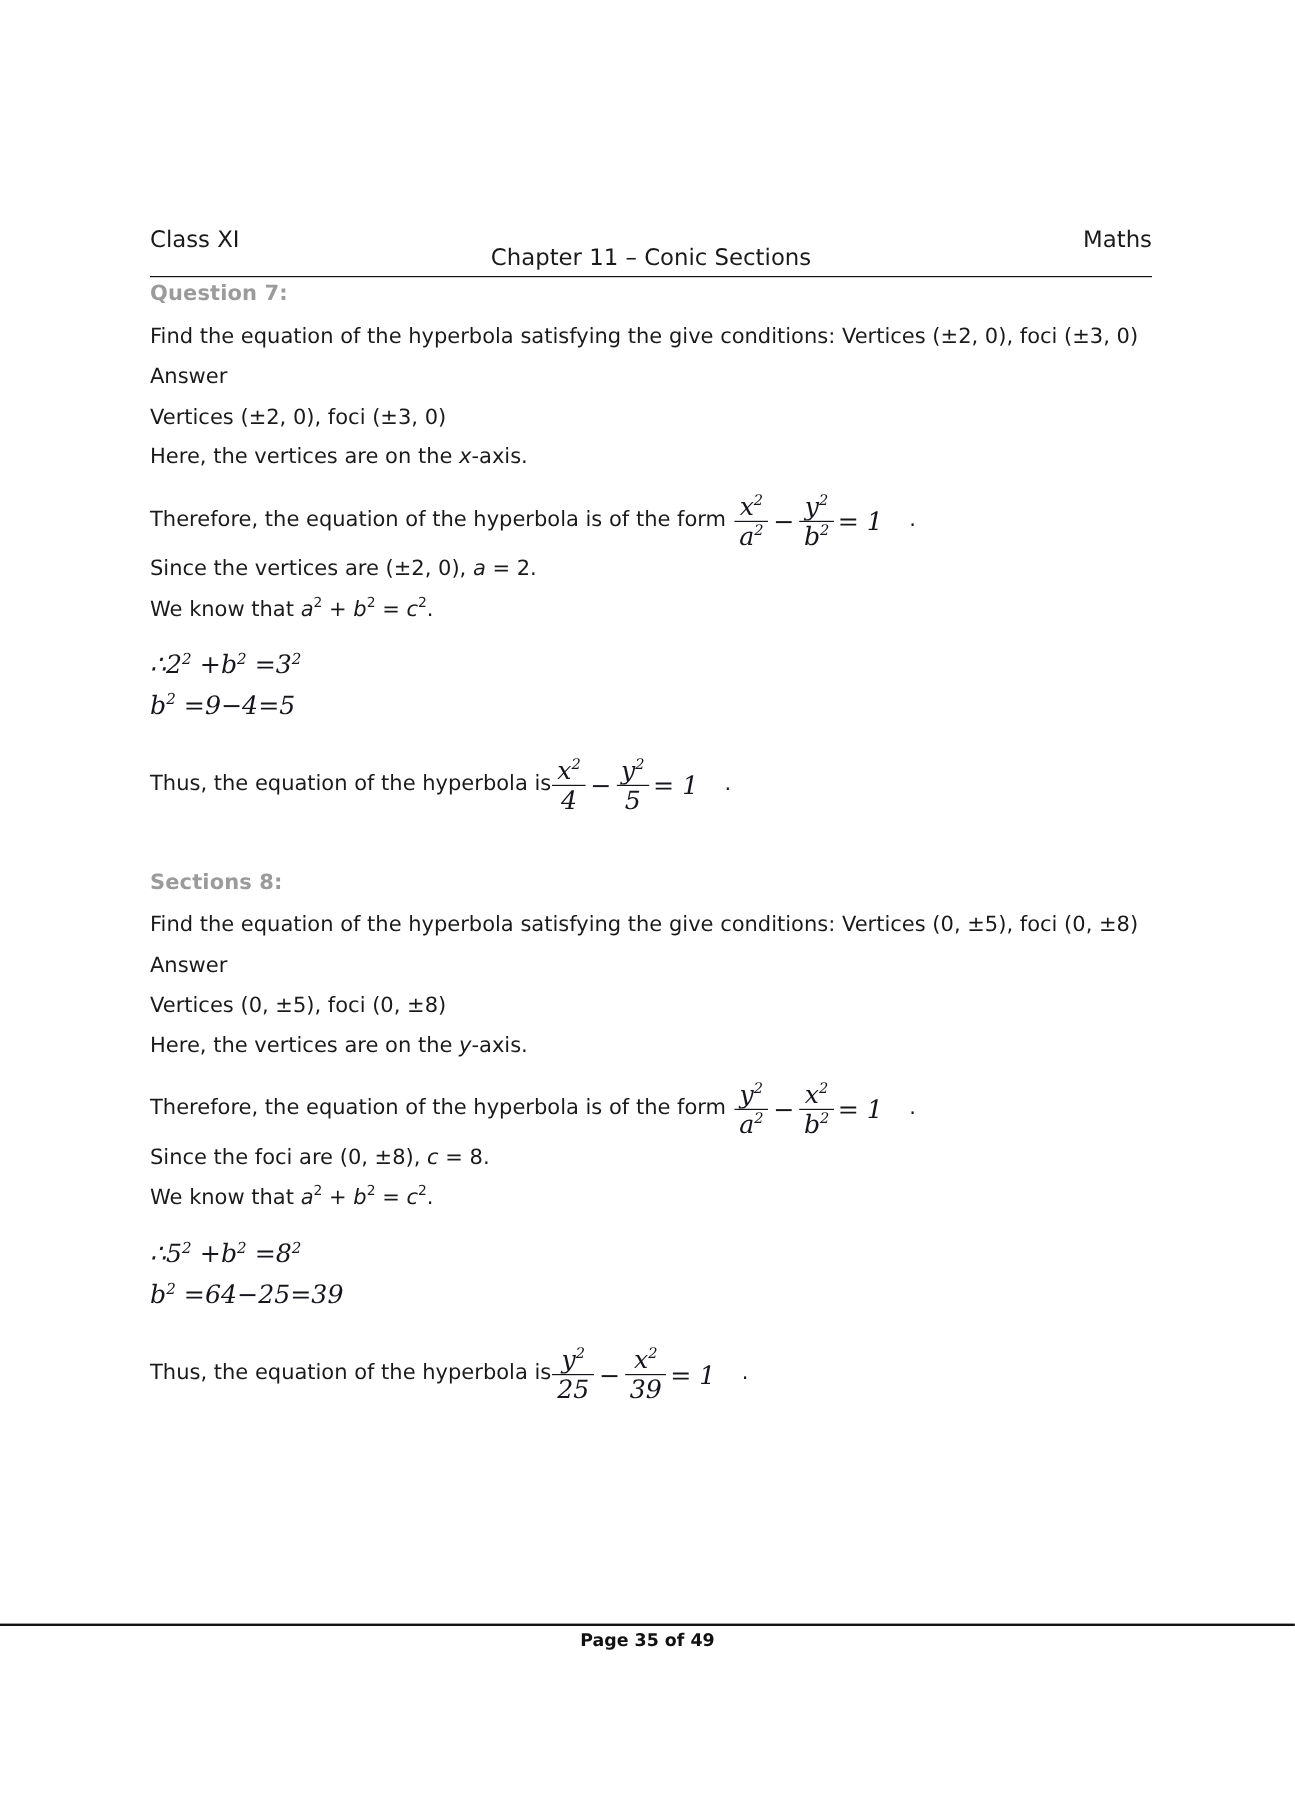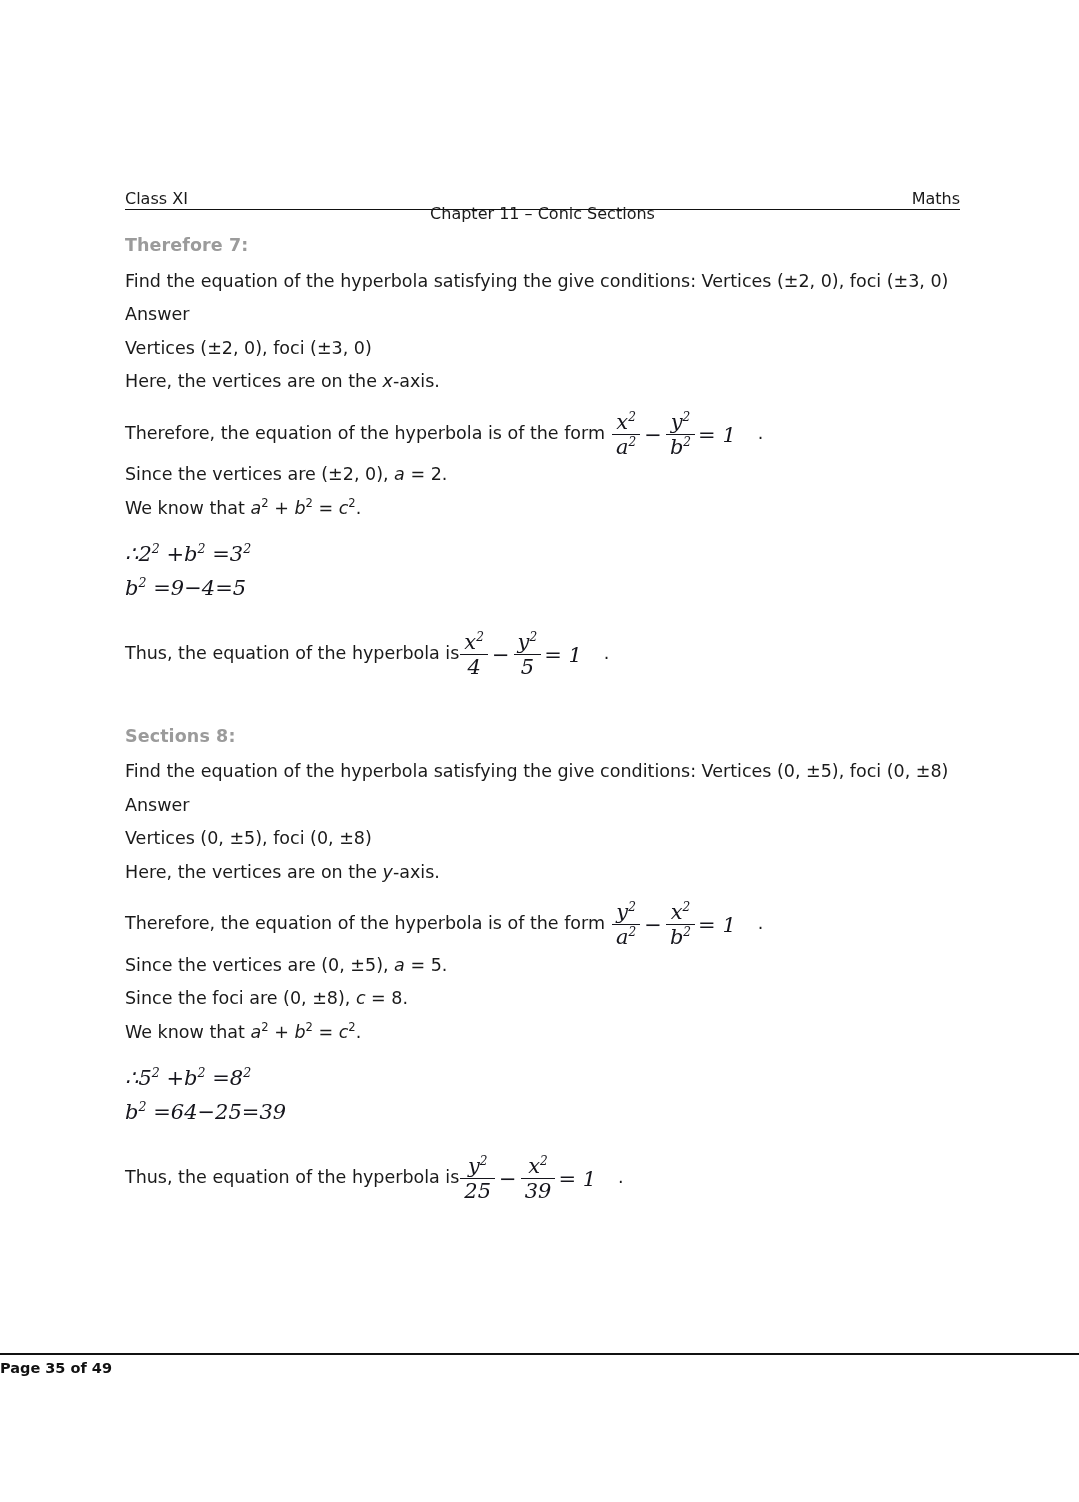--- a/index.html
+++ b/index.html
@@ -25,24 +25,24 @@
 
   
   .header {
     position: absolute;
     left: 125px;
     top: 189px;
     width: 835px;
     display: flex;
     justify-content: space-between;
     align-items: baseline;
-    font-size: 16px;
+    font-size: 19px;
     color: #1a1a1a;
     border-bottom: 1.6px solid #111;
-    padding-bottom: 1px;
+    padding-bottom: 19px;
   }
   .header .h-center {
     position: absolute;
     left: 0;
     right: 0;
     text-align: center;
     margin-top: 15px;
   }
   .header .h-left  { z-index: 2; }
   .header .h-right { z-index: 2; }
@@ -183,42 +183,42 @@
     top: 1353px;
     width: 1079px;
     height: 0;
     border-top: 2.2px solid #111;
   }
   .footer-text {
     position: absolute;
     left: 0;
     top: 1360px;
     width: 1079px;
-    text-align: left;
+    text-align: center;
     font-size: 14.5px;
     font-weight: bold;
     color: #111;
   }
 </style>
 </head>
 <body>
 
 <div class="page">
 
   <div class="header">
     <span class="h-left">Class XI</span>
     <span class="h-center">Chapter 11 – Conic Sections</span>
     <span class="h-right">Maths</span>
   </div>
 
   <div class="content">
 
     <div>
 
-      <p class="qheading">Therefore 7:</p>
+      <p class="qheading">Question 7:</p>
 
       <p class="line wrap">Find the equation of the hyperbola satisfying the give conditions: Vertices (±2, 0), foci (±3, 0)</p>
 
       <p class="line">Answer</p>
 
       <p class="line">Vertices (±2, 0), foci (±3, 0)</p>
 
       <p class="line"><span>Here, the vertices are on the </span><i class="var">x</i><span>-axis.</span></p>
 
       <div class="spacer-sm"></div>
@@ -297,21 +297,20 @@
               <span class="bot"><i>a</i><sup>2</sup></span>
             </span><span class="op">−</span><span class="frac">
               <span class="top"><i>x</i><sup>2</sup></span>
               <span class="bot"><i>b</i><sup>2</sup></span>
             </span><span class="rhs">= 1</span>
           </span>
         </span>
         <span class="trail">.</span>
       </div>
 
-      <p class="line"><span>Since the vertices are (0, ±5), </span><i class="var">a</i><span> = 5.</span></p>
 
       <p class="line"><span>Since the foci are (0, ±8), </span><i class="var">c</i><span> = 8.</span></p>
 
       <p class="line"><span>We know that </span><i class="var">a</i><sup>2</sup><span> + </span><i class="var">b</i><sup>2</sup><span> = </span><i class="var">c</i><sup>2</sup><span>.</span></p>
 
       <div class="spacer-sm"></div>
 
       <p class="mathrow"><span>∴</span><span class="num">5</span><sup>2</sup>
         <span>+</span><i>b</i><sup>2</sup>
         <span>=</span><span>8</span><sup>2</sup></p>

